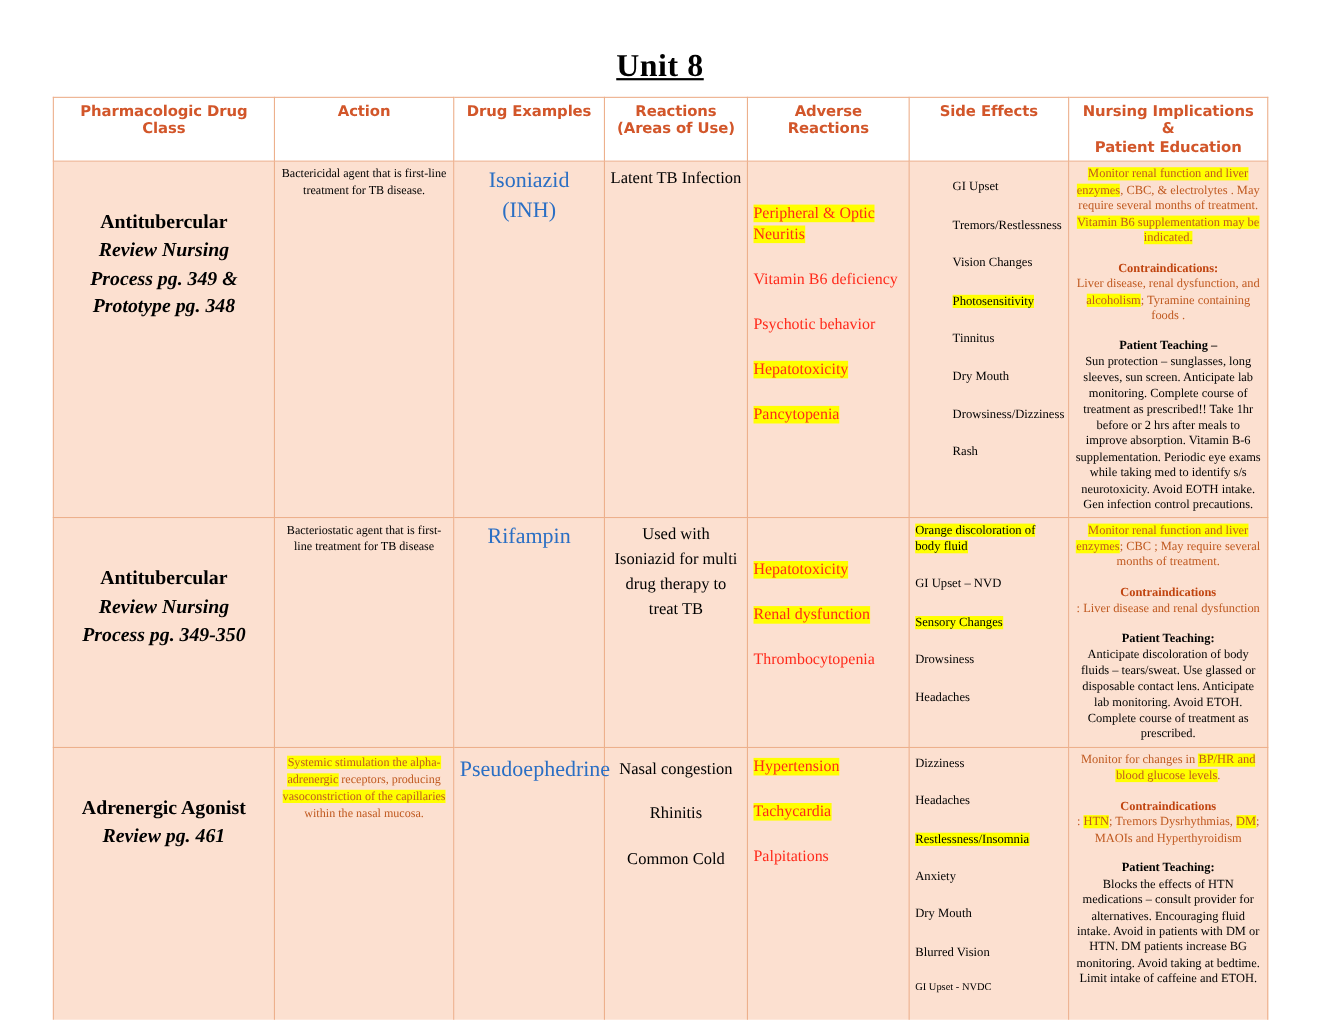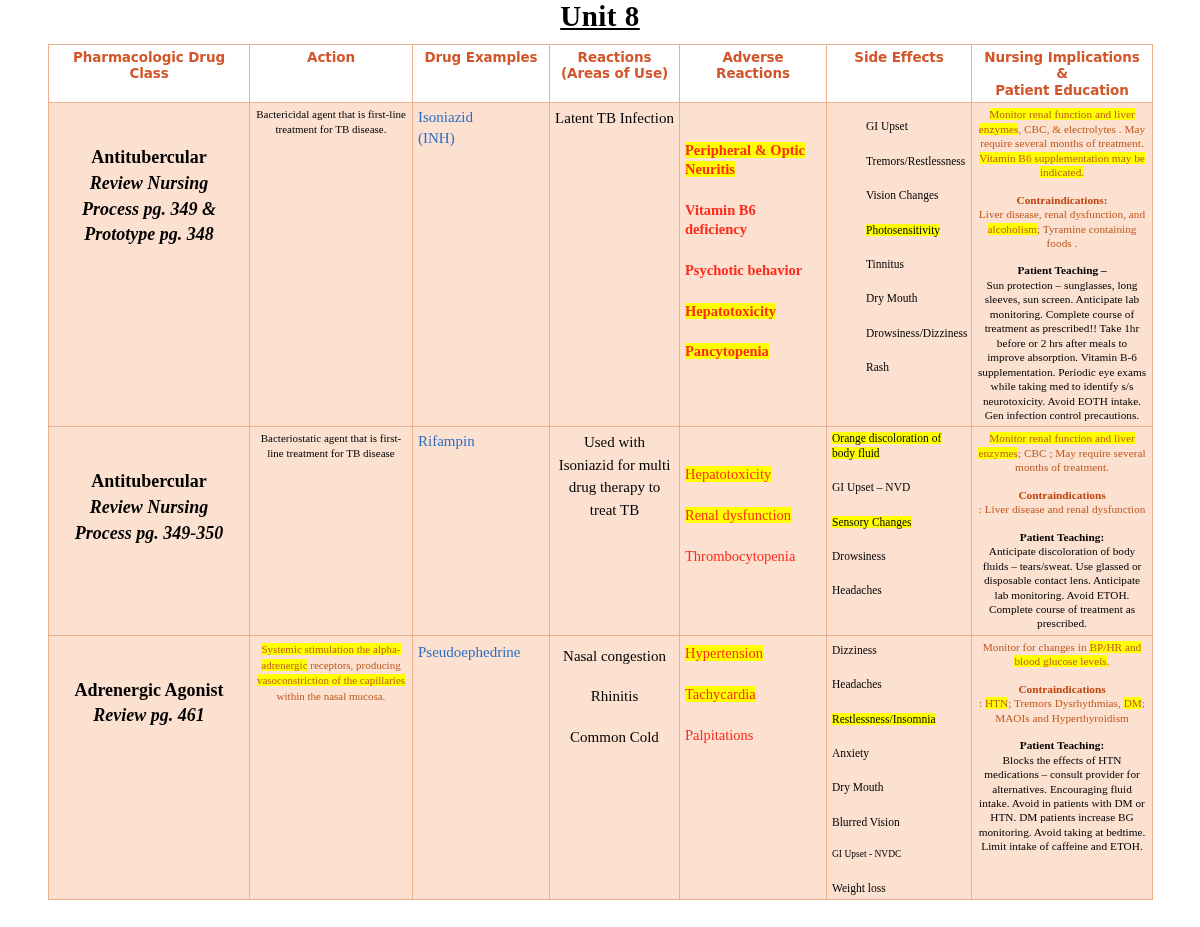--- a/index.html
+++ b/index.html
@@ -23,20 +23,21 @@
     box-sizing: border-box;
   }
   .doc-title {
     text-align: center;
     font-family: "Liberation Serif", serif;
     font-weight: bold;
     font-size: 29px;
     letter-spacing: 0.5px;
     text-decoration: underline;
     color: #000000;
+    padding-top: 44px;
     padding-bottom: 11px;
     margin: 0 0 0 0;
     width: 1200px;
   }
   table.main {
     border-collapse: collapse;
     table-layout: fixed;
     width: 1104px;
     margin: 0 0 0 48px;
     border: 1px solid #e8a178;
@@ -95,21 +96,22 @@
   .vcenter-pad-r2b { padding-top: 56px; }
   .vcenter-pad-r2c { padding-top: 62px; }
   .vcenter-pad-r3 { padding-top: 5px; }
 
   .action-txt {
     text-align: center;
     font-size: 11px;
     line-height: 1.35;
   }
   .drug-ex {
-    font-size: 15px;
+    text-align: center;
+    font-size: 20px;
     line-height: 1.35;
     color: #2b6fc4;
   }
   .indication {
     text-align: center;
     font-size: 15px;
     line-height: 1.5;
   }
   .indication p { margin: 0 0 18px 0; }
   .indication p:last-child { margin-bottom: 0; }
@@ -198,21 +200,21 @@
           <span class="b2">Prototype pg. 348</span>
         </td>
         <td class="action-txt vcenter-pad-r1b">Bactericidal agent that is first-line treatment for TB disease.</td>
         <td class="drug-ex vcenter-pad-r1b">
           <span>Isoniazid</span><br>
           <span>(INH)</span>
         </td>
         <td class="indication vcenter-pad-r1c">
           <p>Latent TB Infection</p>
         </td>
-        <td class="adverse" style="padding-top:38px;font-weight:bold;">
+        <td class="adverse" style="padding-top:38px;">
           <p><span class="hl">Peripheral &amp; Optic Neuritis</span></p>
           <p><span>Vitamin B6 deficiency</span></p>
           <p><span>Psychotic behavior</span></p>
           <p><span class="hl">Hepatotoxicity</span></p>
           <p><span class="hl">Pancytopenia</span></p>
         </td>
         <td class="side-effects" style="padding-top:16px;padding-left:39px;">
           <p><span>GI Upset</span></p>
           <p><span>Tremors/Restlessness</span></p>
           <p><span>Vision Changes</span></p>

